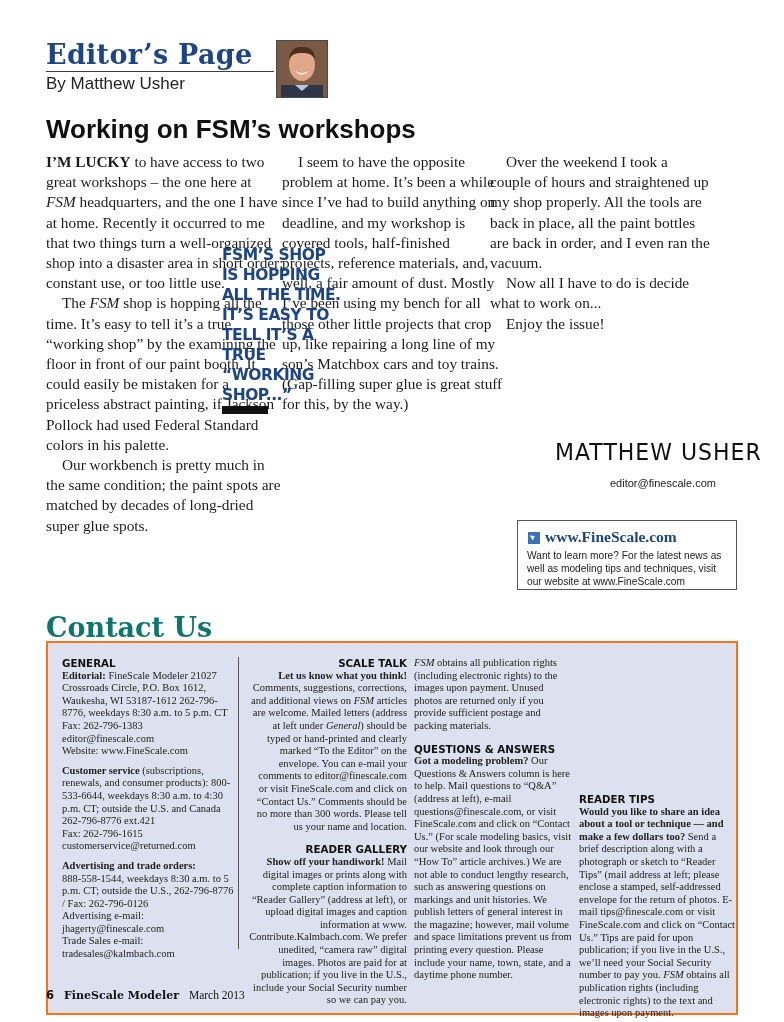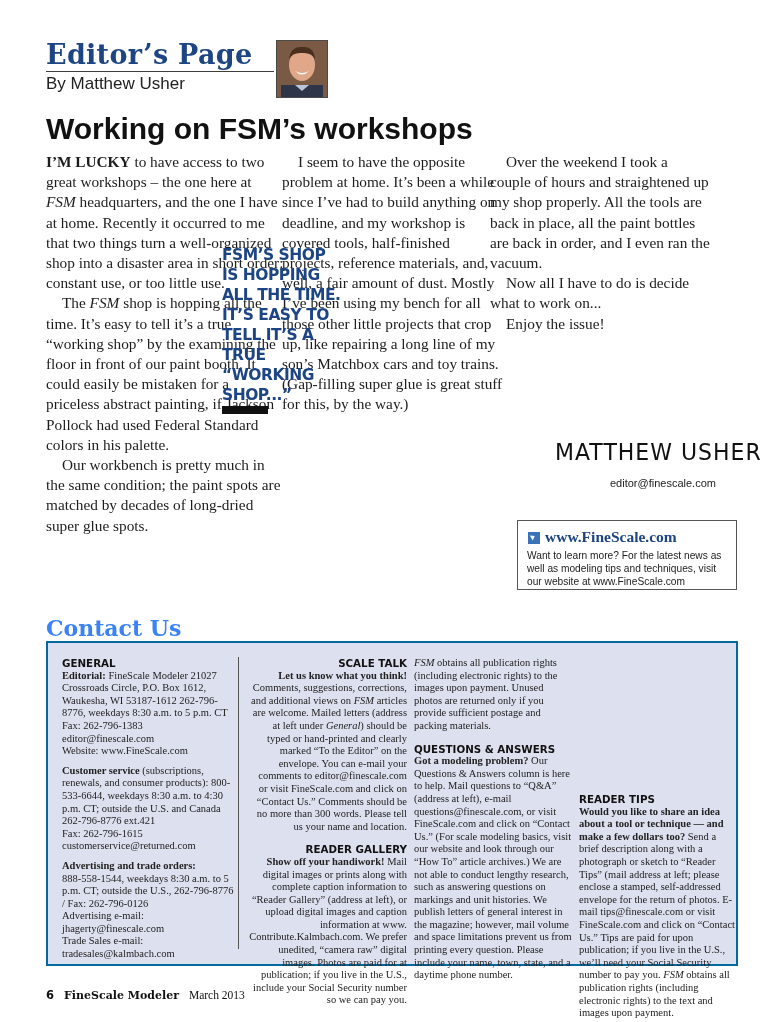--- a/index.html
+++ b/index.html
@@ -6,21 +6,21 @@
   body { width: 784px; height: 1022px; position: relative; overflow: hidden; color: #1a1a1a; }
   .abs { position: absolute; }
   .serif { font-family: "Liberation Serif", "DejaVu Serif", serif; }
   .sans { font-family: "Liberation Sans", "DejaVu Sans", sans-serif; }
 
   
   #editor-title { left: 46px; top: 40px; font-family: "DejaVu Serif", serif; font-weight: bold; font-size: 27px; color: #1d4584; letter-spacing: 0.3px; line-height: 30px; text-align: center; }
   #title-rule { left: 46px; top: 71px; width: 228px; height: 1px; background: #3d3d3d; }
   #byline { left: 46px; top: 74px; font-size: 17px; color: #222; line-height: 20px; }
   #author-photo { left: 276px; top: 40px; width: 50px; height: 56px; border: 1px solid #4a4a4a; overflow: hidden; background: linear-gradient(180deg, #8a6a4e 0%, #a88264 40%, #3a3f55 100%); }
-  #headline { left: 46px; top: 116px; font-size: 30px; font-weight: bold; color: #111; line-height: 26px; }
+  #headline { left: 46px; top: 116px; font-size: 26px; font-weight: bold; color: #111; line-height: 26px; }
 
   
   .col { font-size: 15.3px; line-height: 20.2px; color: #1c1c1c; }
   .col p { margin: 0; }
   .col .ind { text-indent: 16px; }
   .col .it { font-style: italic; }
   .col .lead { font-weight: bold; }
 
   #col1 { left: 46px; top: 152px; width: 238px; }
   #col2 { left: 282px; top: 152px; width: 222px; }
@@ -33,22 +33,22 @@
   #sig-email { left: 610px; top: 477px; font-size: 11px; color: #222; }
 
   
   #web-box { left: 517px; top: 520px; width: 220px; height: 70px; border: 1px solid #555; padding: 0 8px; box-sizing: border-box; }
   #web-icon { position: absolute; left: 10px; top: 11px; width: 12px; height: 12px; background: #3a73b8; }
   #web-icon::after { content: ""; position: absolute; left: 3px; top: 2px; border-left: 4px solid #fff; border-top: 3px solid transparent; border-bottom: 3px solid transparent; transform: rotate(-30deg); }
   #web-url { position: absolute; left: 27px; top: 7px; font-size: 15.5px; color: #1d4584; font-weight: bold; }
   #web-desc { position: absolute; left: 9px; top: 28px; width: 205px; font-size: 10.2px; line-height: 13px; color: #222; }
 
   
-  #contact-title { left: 46px; top: 616px; font-family: "DejaVu Serif", serif; font-weight: bold; font-size: 22px; color: #3b82f6; line-height: 24px; }
-  #contact-box { left: 46px; top: 641px; width: 692px; height: 325px; background: #dde1ef; border: 2px solid #0369a1; box-sizing: border-box; text-decoration: underline; }
+  #contact-title { left: 46px; top: 616px; font-family: "DejaVu Serif", serif; font-weight: bold; font-size: 27px; color: #0f766e; line-height: 24px; }
+  #contact-box { left: 46px; top: 641px; width: 692px; height: 374px; background: #dde1ef; border: 2px solid #f97316; box-sizing: border-box; text-decoration: underline; }
   .ccol { position: absolute; top: 14px; font-size: 10.5px; line-height: 12.6px; color: #222; }
   .ccol p { margin: 0; }
   .ccol .h { font-family: "DejaVu Sans", sans-serif; font-weight: bold; font-size: 10.3px; color: #111; }
   .ccol .b { font-weight: bold; }
   .ccol .gap { margin-top: 7px; }
   .ccol .it { font-style: italic; }
   #ccol1 { left: 14px; width: 176px; }
   #ccol2 { left: 199px; width: 160px; text-align: right; }
   #ccol3 { left: 366px; width: 160px; }
   #ccol4 { left: 531px; width: 156px; }

